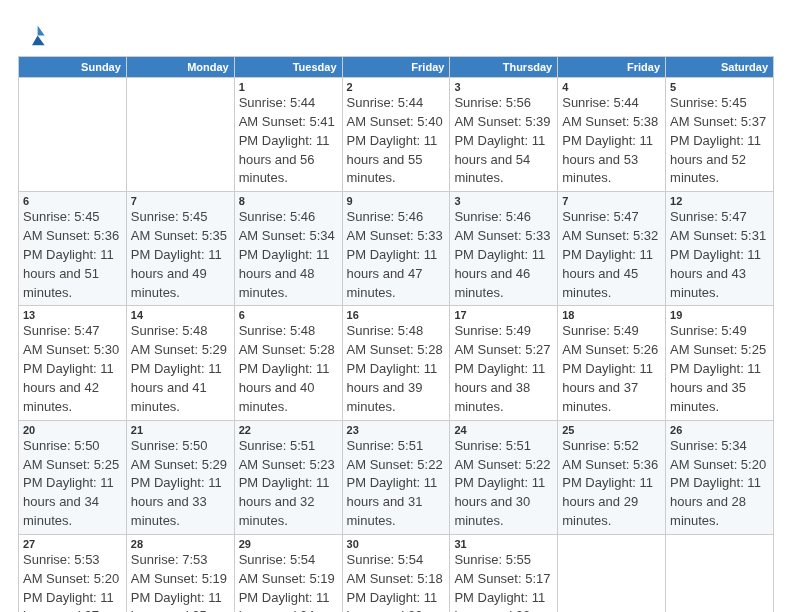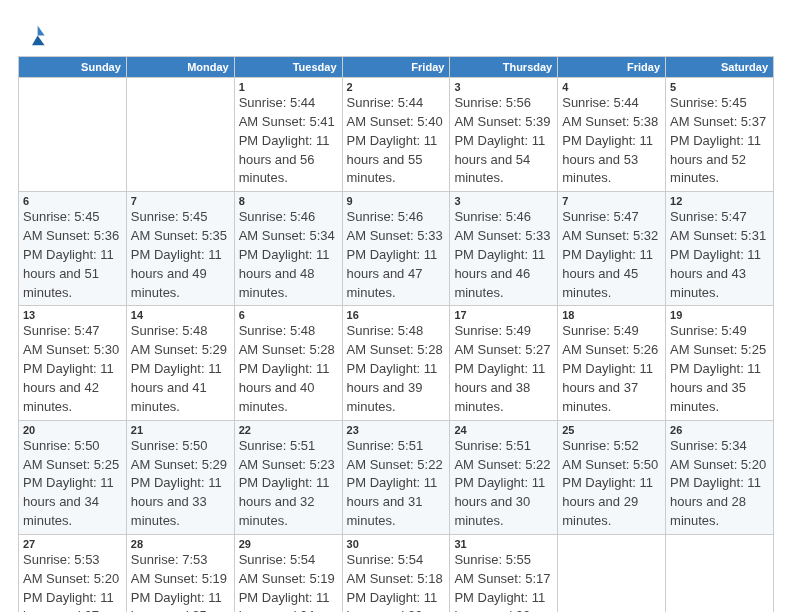--- a/index.html
+++ b/index.html
@@ -290,21 +290,21 @@
           </td>
           <td>
             <span class="day-num">24</span>
             <div class="day-info">Sunrise: 5:51 AM
 Sunset: 5:22 PM
 Daylight: 11 hours and 30 minutes.</div>
           </td>
           <td>
             <span class="day-num">25</span>
             <div class="day-info">Sunrise: 5:52 AM
-Sunset: 5:50 PM
+Sunset: 5:36 PM
 Daylight: 11 hours and 29 minutes.</div>
           </td>
           <td>
             <span class="day-num">26</span>
             <div class="day-info">Sunrise: 5:34 AM
 Sunset: 5:20 PM
 Daylight: 11 hours and 28 minutes.</div>
           </td>
         </tr>
         <tr>

